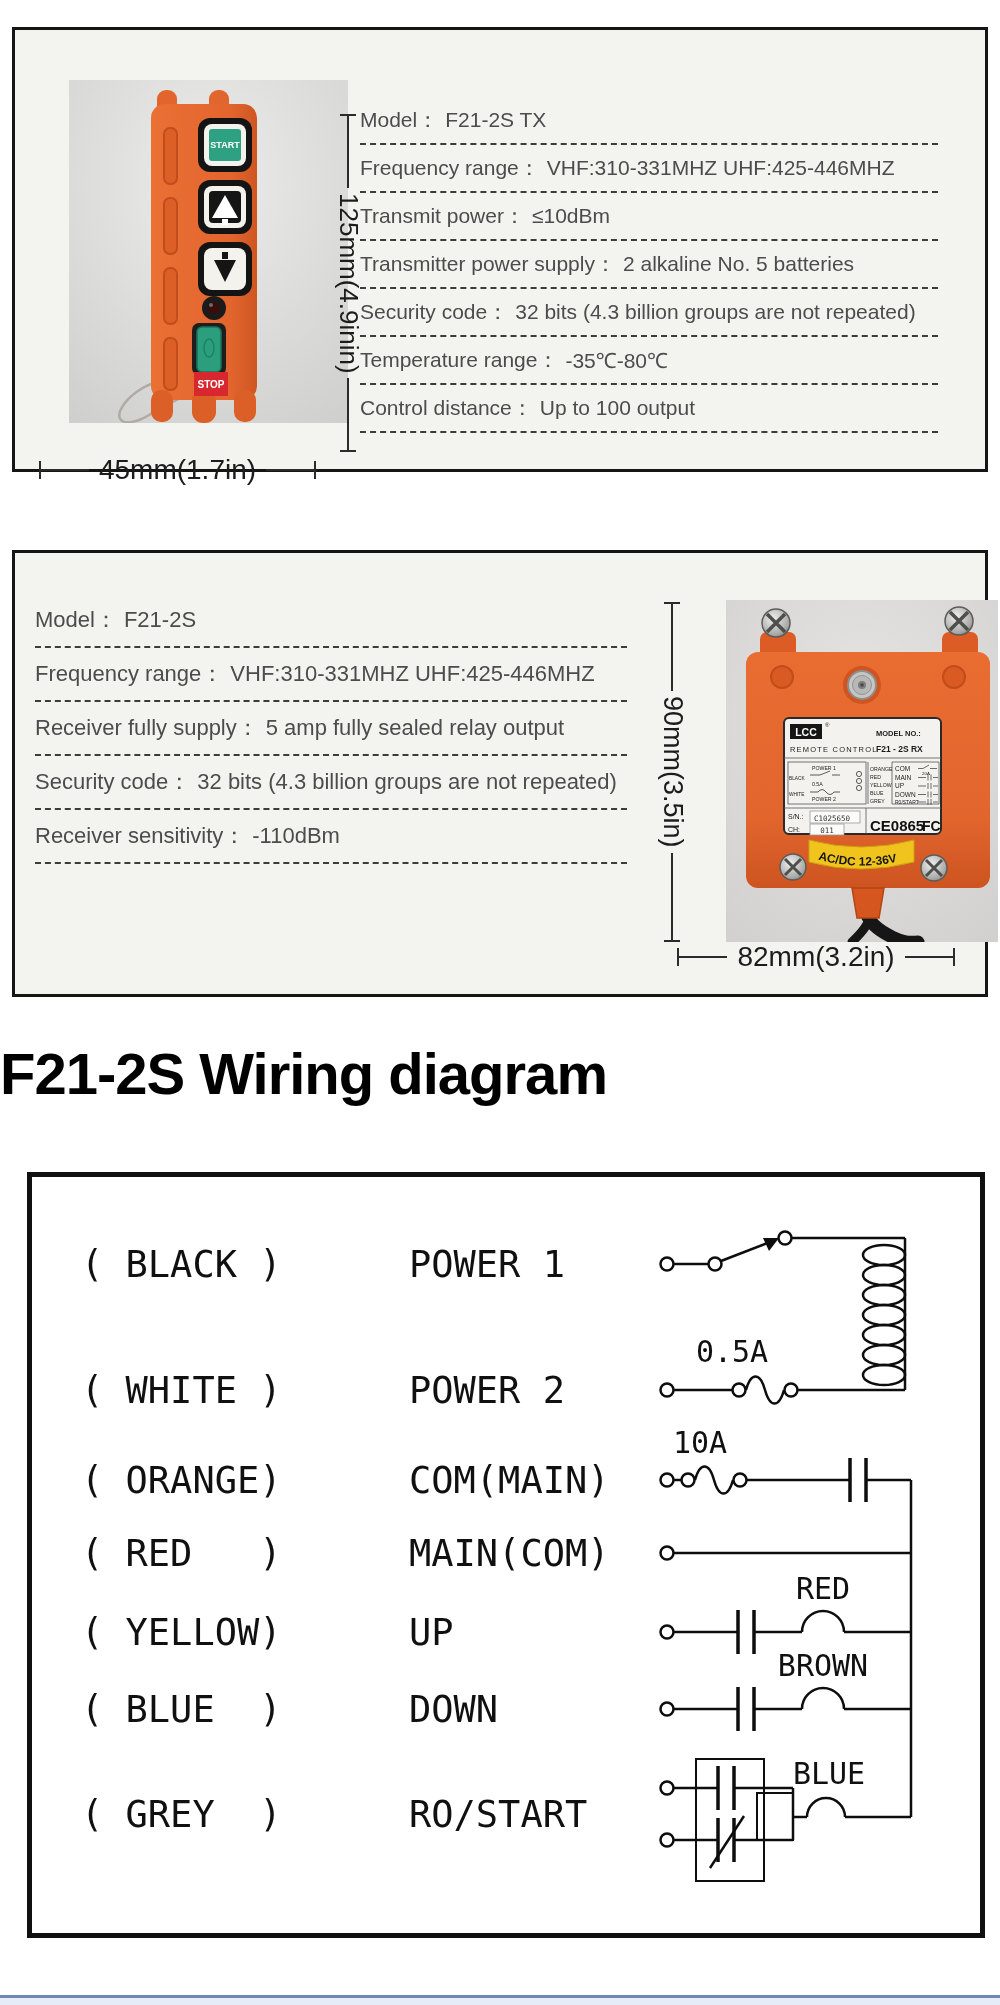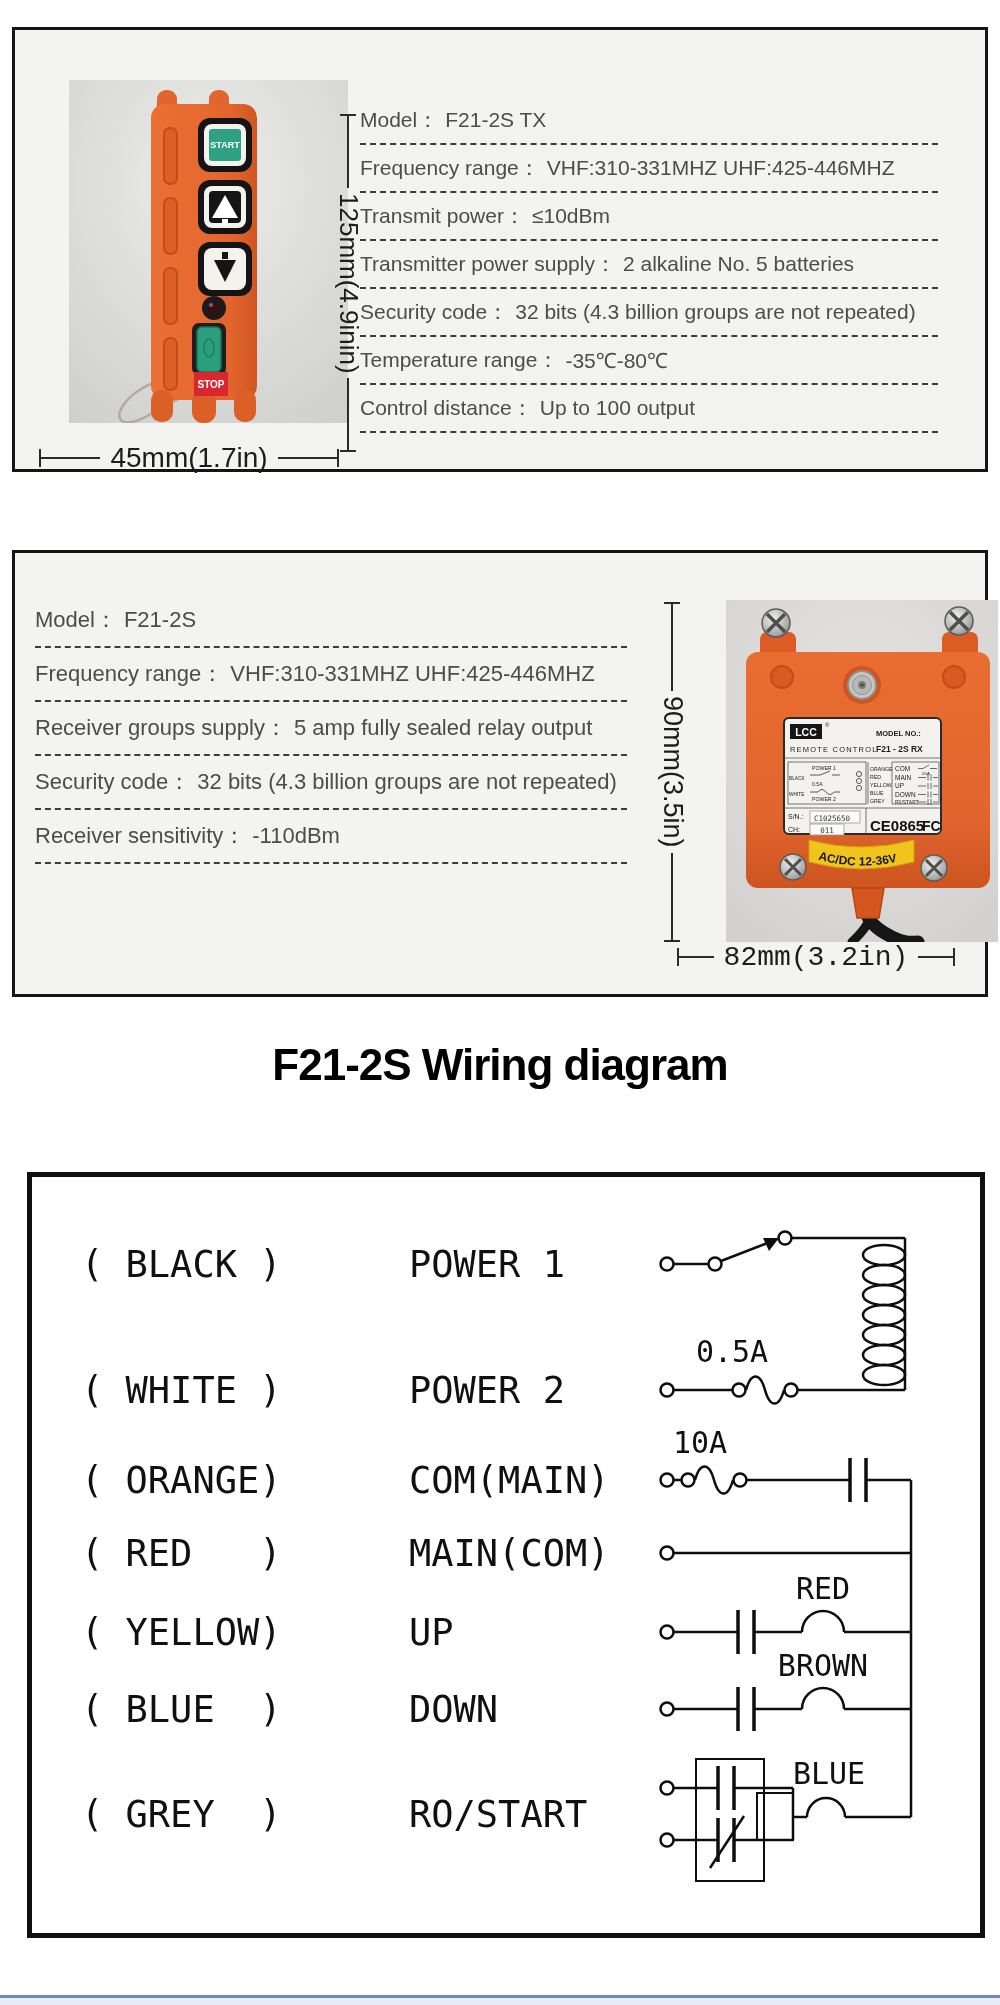--- a/index.html
+++ b/index.html
@@ -26,24 +26,24 @@
   .vdim .tick{width:16px;height:2px;background:#2b2b2b;flex:none;}
   .vdim .vlabel{writing-mode:vertical-rl;color:#1c1c1c;padding:5px 0;flex:none;}
   #vdim1{left:325px;top:84px;height:338px;}
   #vdim1 .vlabel{font-size:26px;}
   #vdim2{left:649px;top:49px;height:340px;}
   #vdim2 .vlabel{font-size:27px;}
   .hdim{position:absolute;display:flex;flex-direction:row;align-items:center;height:18px;}
   .hdim .hline{height:2px;background:#2b2b2b;flex:1;}
   .hdim .tick{width:2px;height:18px;background:#2b2b2b;flex:none;}
   .hdim .hlabel{color:#1c1c1c;padding:0 10px;flex:none;font-size:28px;}
-  #hdim1{left:24px;top:419px;width:300px;}
-  #hdim2{left:662px;top:395px;width:278px;font-family:Liberation Mono, monospace;}
-  .title{position:absolute;top:1040px;left:0;width:1000px;text-align:center;
-         font-size:44px;font-weight:bold;letter-spacing:-1px;color:#000;}
+  #hdim1{left:24px;top:431px;width:277px;}
+  #hdim2{left:662px;top:395px;width:278px;}
+  .title{position:absolute;top:1040px;left:0;width:1000px;
+         font-size:58px;font-weight:bold;letter-spacing:-1px;color:#000;}
   #wirebox{position:absolute;left:27px;top:1172px;width:948px;height:756px;
            border:5px solid #101010;background:#fff;}
   #wirebox svg{display:block;width:100%;height:100%;}
   svg text{white-space:pre;}
   .wire-text{font-family:"DejaVu Sans Mono",monospace;font-size:37px;fill:#101010;}
   .circ-label{font-family:"DejaVu Sans Mono",monospace;font-size:30px;fill:#101010;}
   .footer-line{position:absolute;left:0;top:1995px;width:1000px;height:3px;background:#7188b0;}
   .footer-strip{position:absolute;left:0;top:1998px;width:1000px;height:7px;background:#e7edf8;}
 </style>
 </head>
@@ -188,21 +188,21 @@
     <div class="specs" id="specs2">
       <div class="spec-row">
         <span class="lbl">Model：</span>
         <span class="val">F21-2S</span>
       </div>
       <div class="spec-row">
         <span class="lbl">Frequency range：</span>
         <span class="val">VHF:310-331MHZ UHF:425-446MHZ</span>
       </div>
       <div class="spec-row">
-        <span class="lbl">Receiver groups supply：</span>
+        <span class="lbl">Receiver fully supply：</span>
         <span class="val">5 amp fully sealed relay output</span>
       </div>
       <div class="spec-row">
         <span class="lbl">Security code：</span>
         <span class="val">32 bits (4.3 billion groups are not repeated)</span>
       </div>
       <div class="spec-row">
         <span class="lbl">Receiver sensitivity：</span>
         <span class="val">-110dBm</span>
       </div>

